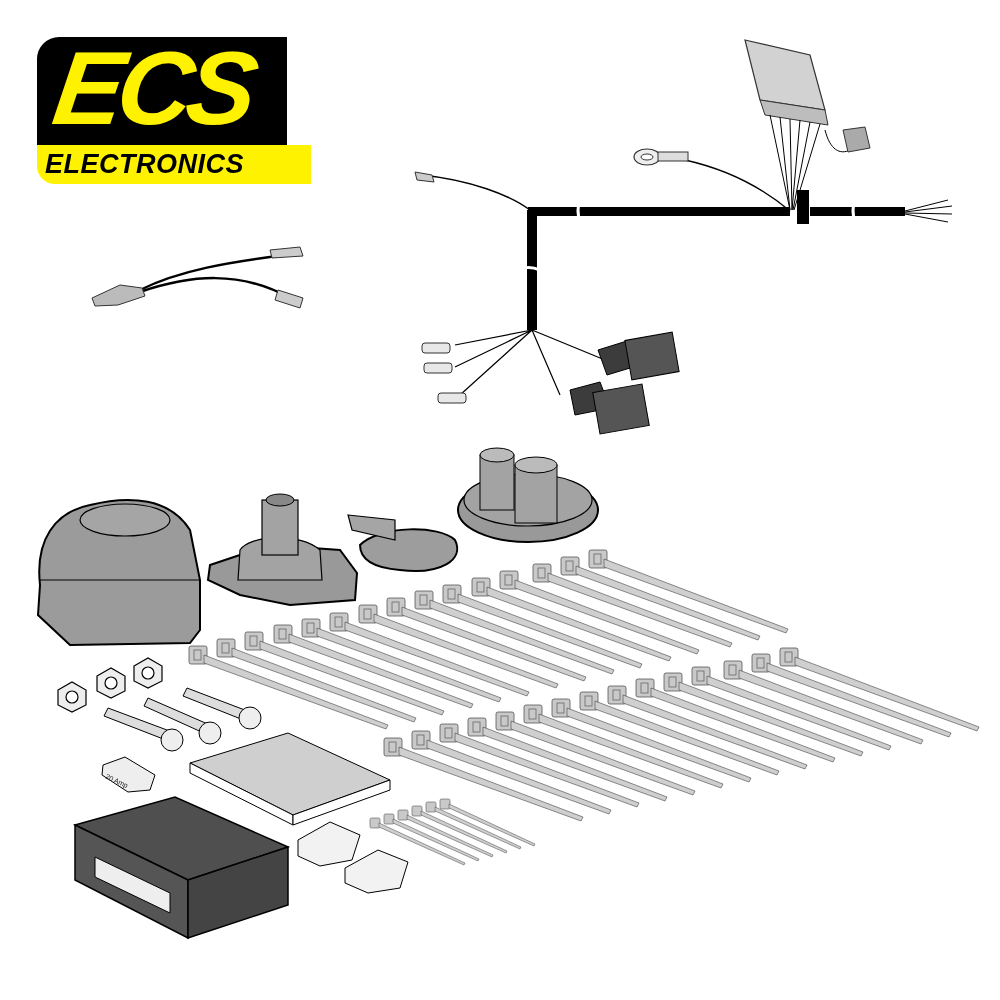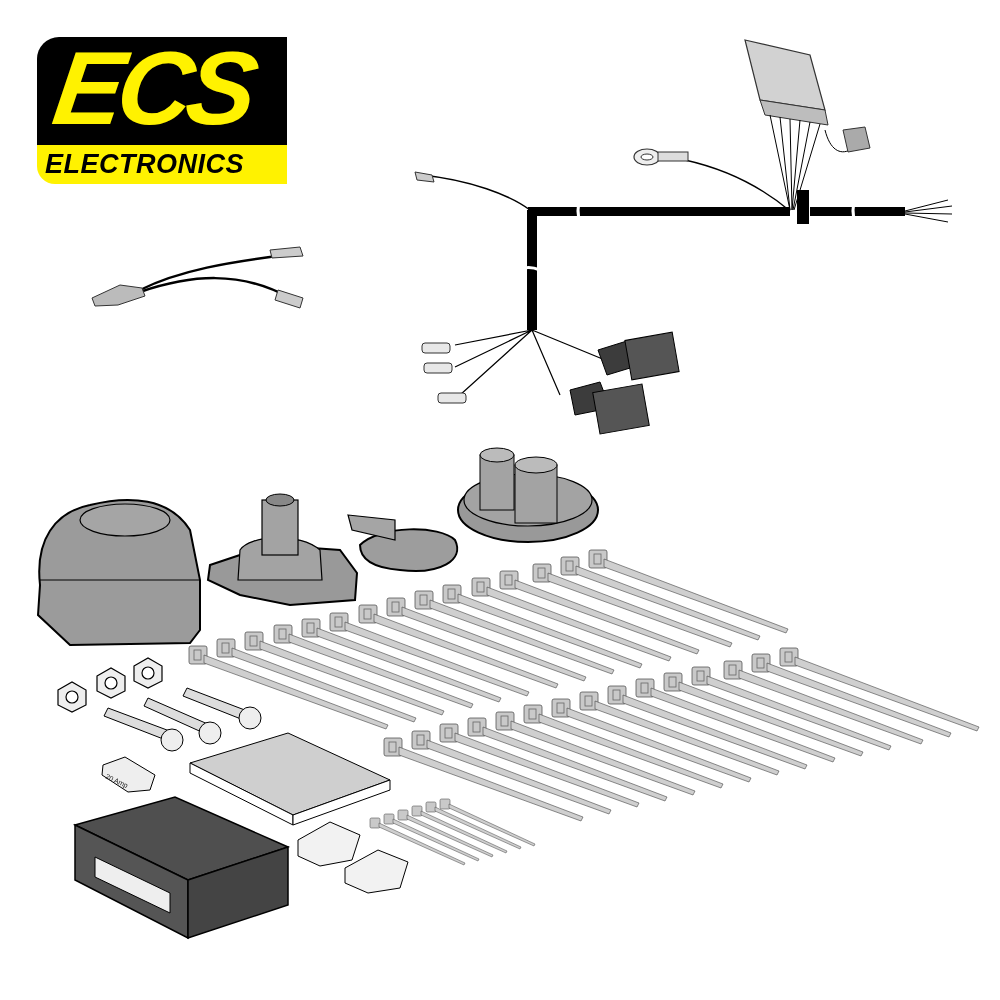--- a/index.html
+++ b/index.html
@@ -1,21 +1,21 @@
 <!DOCTYPE html>
 <html><head>
 <meta charset="utf-8">
 <style>
   html,body{margin:0;padding:0;background:#ffffff;}
   body{width:1000px;height:1000px;position:relative;overflow:hidden;font-family:"Liberation Sans",sans-serif;}
   #canvas{position:absolute;left:0;top:0;width:1000px;height:1000px;}
   .logo{position:absolute;left:37px;top:37px;width:250px;height:147px;}
   .logo-top{position:absolute;left:0;top:0;width:250px;height:108px;background:#000;border-radius:22px 0 0 0;}
   .logo-ecs{position:absolute;left:18px;top:-4px;font-family:"Liberation Sans",sans-serif;font-weight:bold;font-style:italic;font-size:104px;letter-spacing:-6px;color:#fff200;transform:skewX(-8deg);line-height:110px;}
-  .logo-bottom{position:absolute;left:0;top:108px;width:250px;height:39px;background:#fff200;border-radius:0 0 0 18px;}
+  .logo-bottom{position:absolute;left:0;top:108px;width:274px;height:39px;background:#fff200;border-radius:0 0 0 18px;}
   .logo-electronics{position:absolute;left:8px;top:4px;font-family:"Liberation Sans",sans-serif;font-weight:bold;font-style:italic;font-size:27px;color:#000;letter-spacing:0.5px;}
   .fuse-label{font-family:"Liberation Sans",sans-serif;font-size:7px;fill:#222;}
 </style>
 </head>
 <body>
 
 <div class="logo">
   <div class="logo-top">
     <div class="logo-ecs">ECS</div>
   </div>

